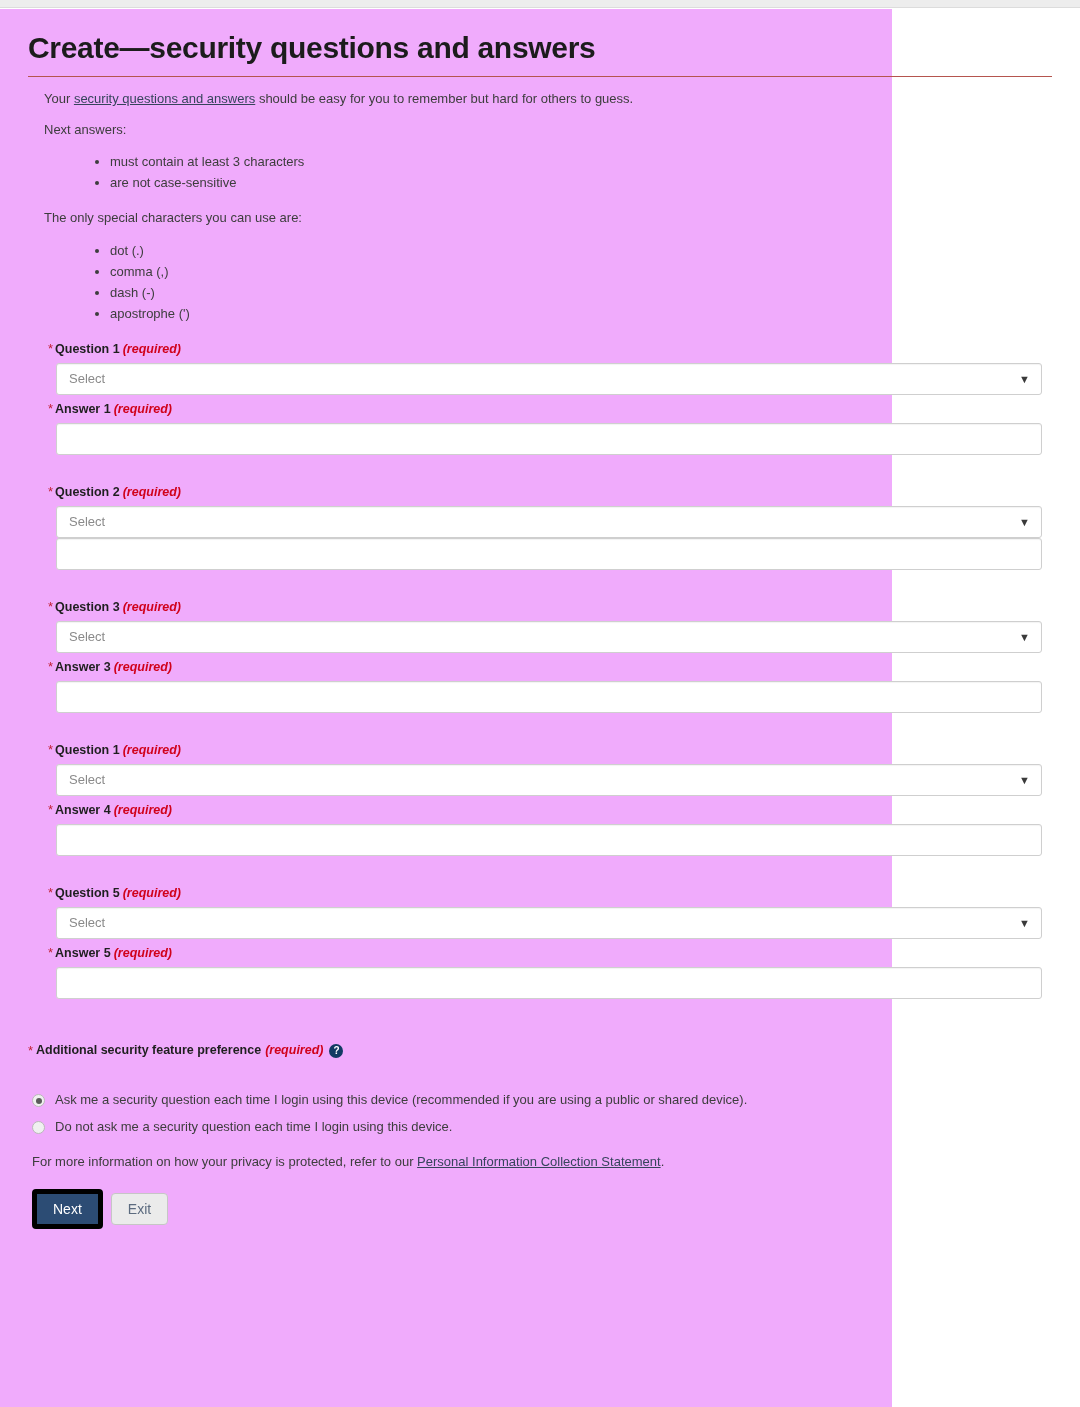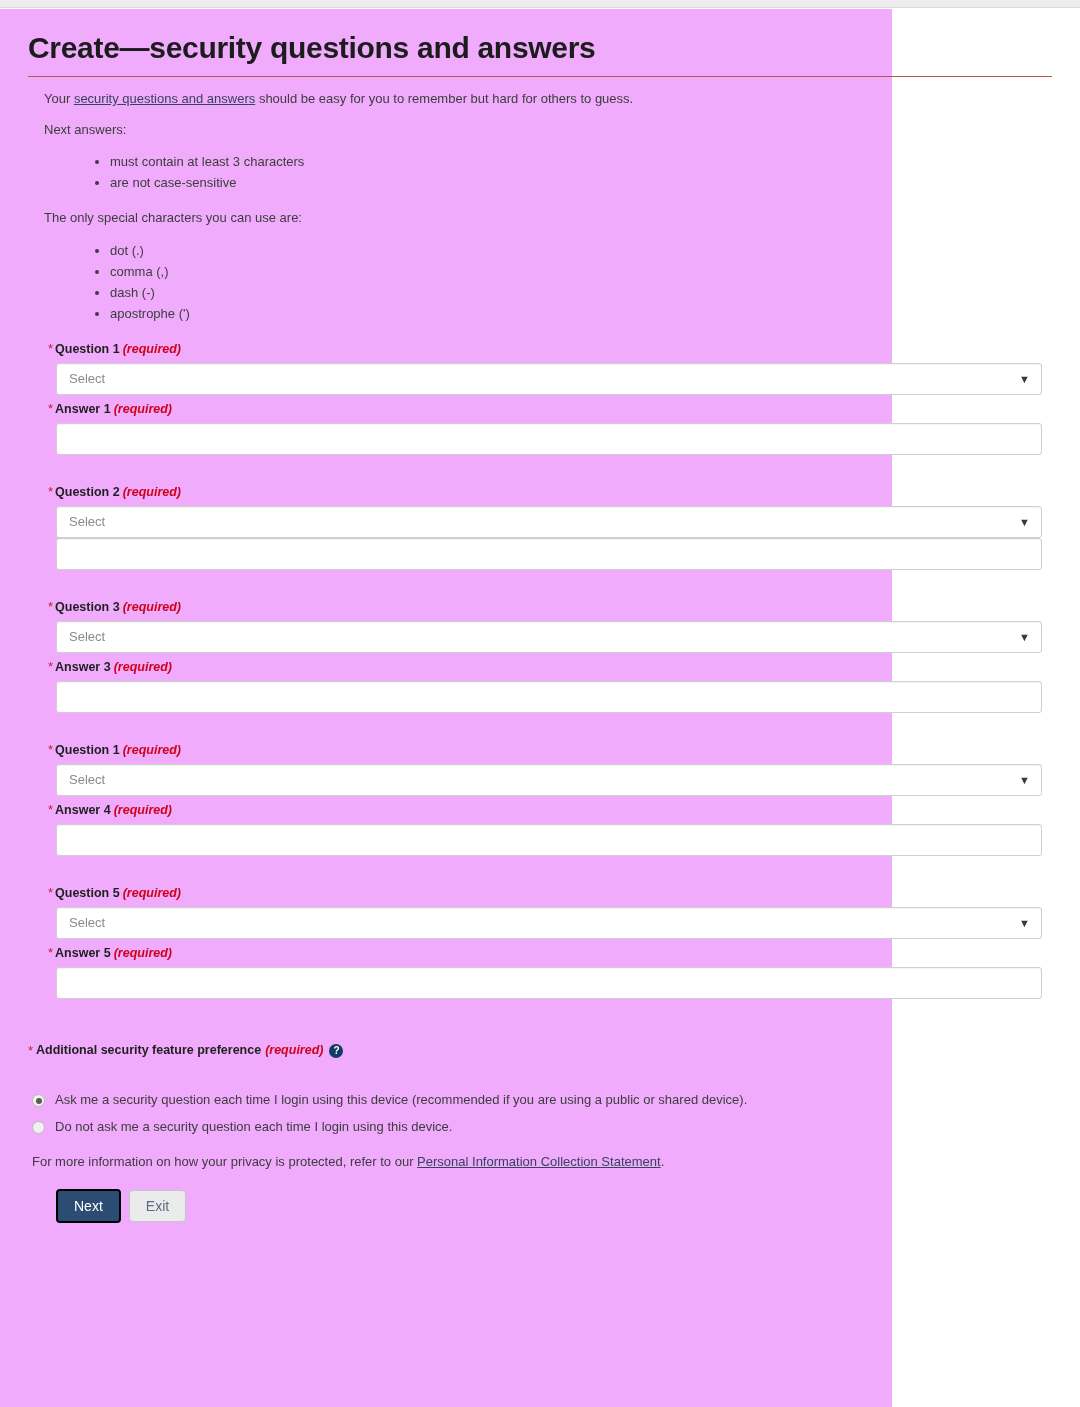--- a/index.html
+++ b/index.html
@@ -241,24 +241,23 @@
   .btn {
     font-family: "Liberation Sans", sans-serif;
     font-size: 14px;
     border-radius: 4px;
     cursor: pointer;
     padding: 7px 16px;
     line-height: 1.15;
   }
   .btn-primary {
     background: #2c4c74;
-    border: 2px solid #000000;
+    border: 5px solid #000000;
     color: #ffffff;
     font-weight: normal;
-    margin-left: 24px;
   }
   .btn-secondary {
     background: #ebebeb;
     border: 1px solid #c6c6c6;
     color: #5c6b7f;
   }
 </style>
 </head>
 <body>
 

